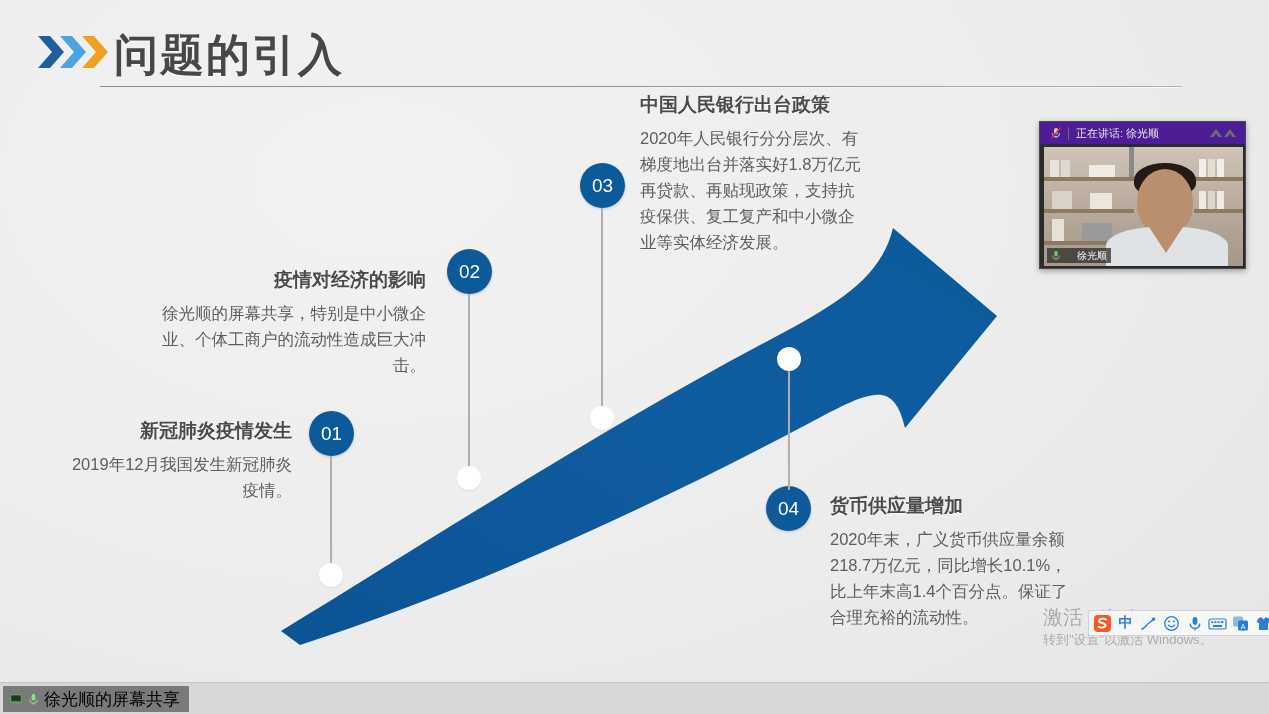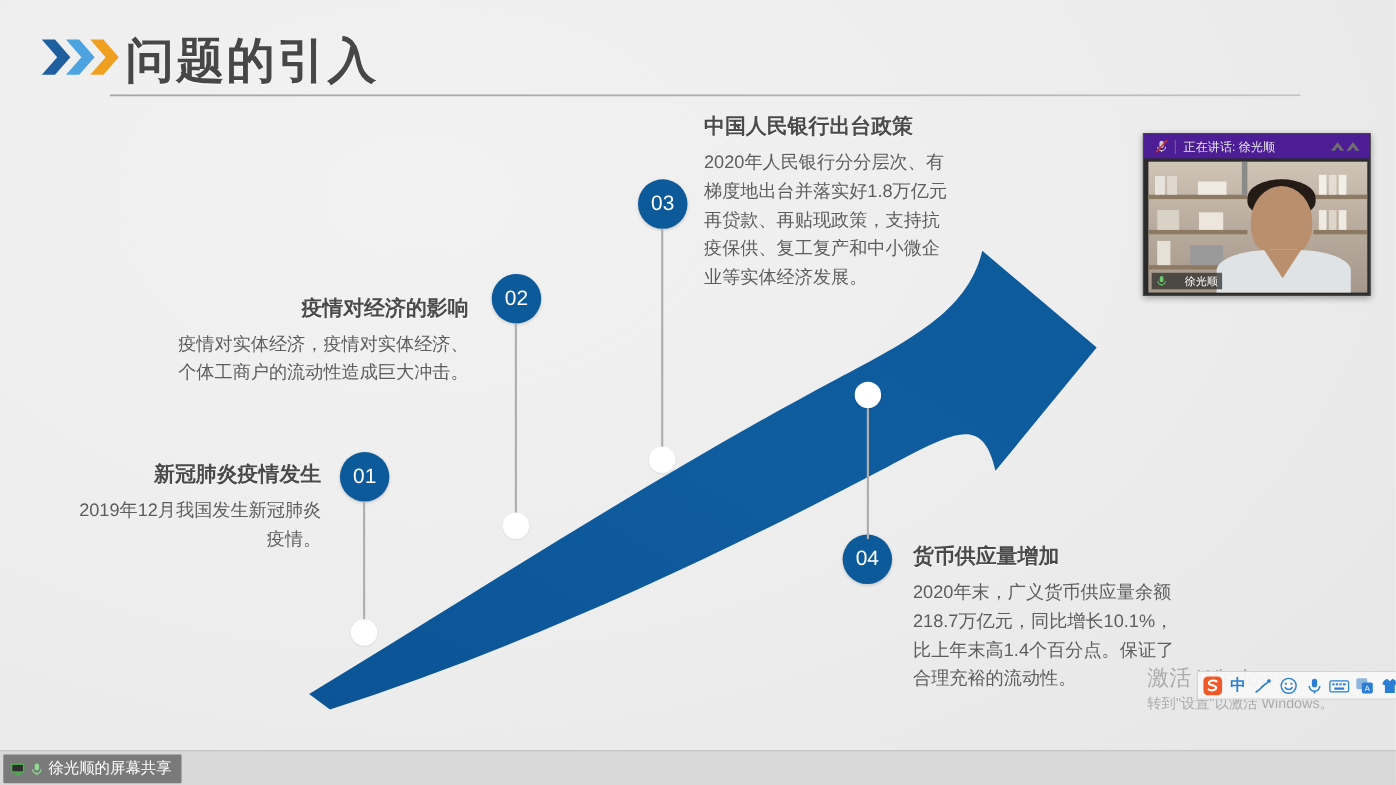--- a/index.html
+++ b/index.html
@@ -141,21 +141,21 @@
     background: #d8d8d8;
     border-top: 1px solid #c2c2c2;
   }
   #share-pill {
     position: absolute; left: 3px; top: 3px; height: 26px;
     background: #7a7a7a;
     display: flex; align-items: center; gap: 5px;
     padding: 0 9px 0 6px;
     border-radius: 1px;
   }
-  #share-label { color: #ffffff; font-size: 14px; white-space: nowrap; }
+  #share-label { color: #000000; font-size: 17px; white-space: nowrap; }
 </style>
 </head>
 <body>
 
 <div id="slide">
 
   <div id="header">
     <svg id="chevrons" viewBox="0 0 80 44">
       <path d="M2 6 L14 6 L28 22 L14 38 L2 38 L16 22 Z" fill="#1f5fa0"></path>
       <path d="M24 6 L36 6 L50 22 L36 38 L24 38 L38 22 Z" fill="#4da2e0"></path>
@@ -198,31 +198,31 @@
 
   <div class="node">
     <div class="badge" style="left:447px; top:249px;">
       <span>02</span>
     </div>
     <div class="stem" style="left:468px; top:294px; height:190px;"></div>
     <div class="dot" style="left:457px; top:466px;"></div>
   </div>
   <div class="block ta-right" style="left:160px; top:267px; width:266px;">
     <h3>疫情对经济的影响</h3>
-    <p>疫情对实体经济，疫情对实体经济、个体工商户的流动性造成巨大冲击。</p>
+    <p>徐光顺的屏幕共享，特别是中小微企业、个体工商户的流动性造成巨大冲击。</p>
   </div>
 
   <div class="node">
     <div class="badge" style="left:580px; top:163px;">
       <span>03</span>
     </div>
     <div class="stem" style="left:601px; top:208px; height:216px;"></div>
     <div class="dot" style="left:590px; top:406px;"></div>
   </div>
-  <div class="block ta-left" style="left:640px; top:102px; width:226px;">
+  <div class="block ta-left" style="left:640px; top:92px; width:226px;">
     <h3>中国人民银行出台政策</h3>
     <p>2020年人民银行分分层次、有梯度地出台并落实好1.8万亿元再贷款、再贴现政策，支持抗疫保供、复工复产和中小微企业等实体经济发展。</p>
   </div>
 
   <div class="node">
     <div class="badge" style="left:766px; top:486px;">
       <span>04</span>
     </div>
     <div class="stem" style="left:788px; top:362px; height:128px;"></div>
     <div class="dot" style="left:777px; top:347px;"></div>

